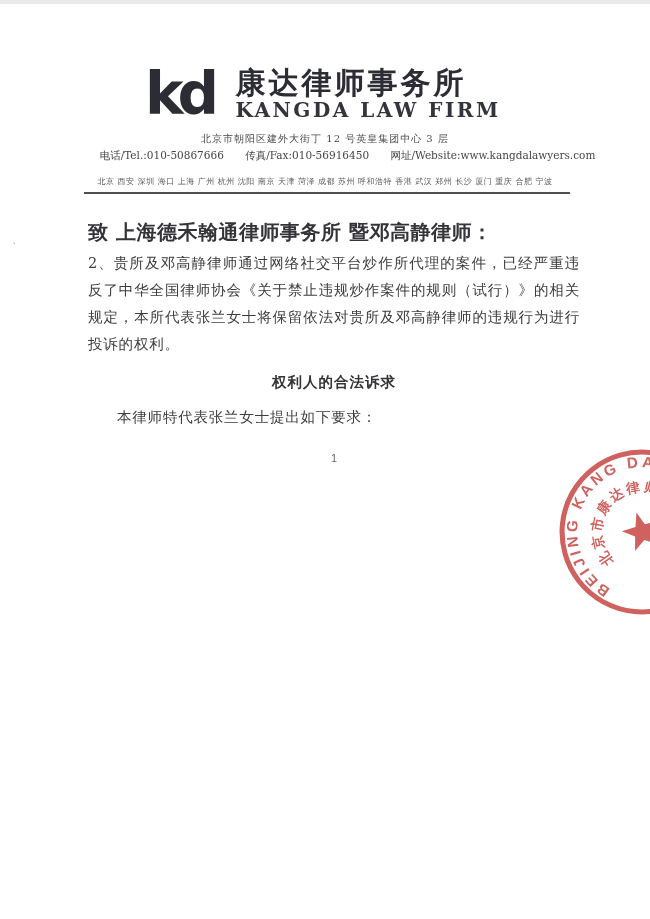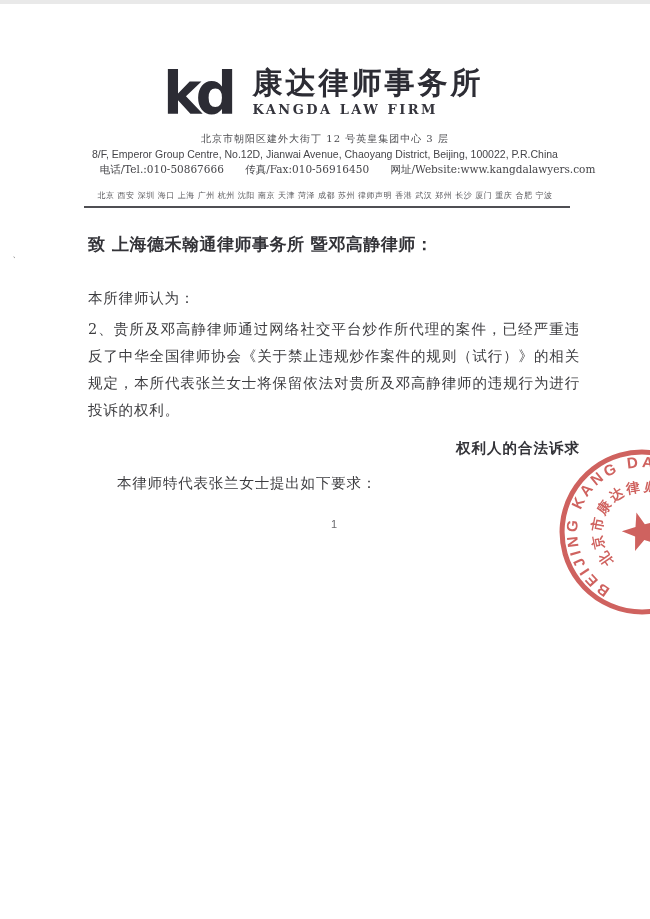--- a/index.html
+++ b/index.html
@@ -20,21 +20,21 @@
     display: flex; align-items: center; justify-content: center;
     gap: 14px; height: 66px;
   }
   .logo-mark { width: 72px; height: 62px; display: inline-block; }
   .brand-names { text-align: left; color: #2c2c34; }
   .firm-cn {
     font-size: 30px; font-weight: bold; letter-spacing: 3px;
     line-height: 34px;
   }
   .firm-en {
-    font-size: 13px; font-weight: bold; letter-spacing: 2.5px;
+    font-size: 20px; font-weight: bold; letter-spacing: 2.5px;
     line-height: 20px; color: #34343c;
   }
   .addr-cn { margin-top: 6px; font-size: 10px; letter-spacing: 1px; color: #4a4a4e; }
   .addr-en { margin-top: 2px; font-size: 10.5px; font-family: "Liberation Sans", sans-serif; color: #454549; }
   .contact-line { margin-top: 3px; font-size: 10.5px; color: #454549; padding-left: 45px; }
   .contact-line span { margin: 0 9px; }
   .cities {
     margin: 13px 42px 0 42px;
     font-size: 8px; color: #5a5a5e; letter-spacing: 0.5px;
     white-space: nowrap; overflow: hidden;
@@ -46,35 +46,35 @@
   
   .letter-body { position: relative; padding: 0 70px 0 88px; }
   .doc-title {
     margin-top: 11px;
     text-align: center; font-size: 21px; font-weight: bold;
     letter-spacing: 5px; color: #2f2f33;
   }
   .stray-mark { position: absolute; left: 12px; top: 14px; font-size: 10px; color: #8a8a8a; }
   .salutation {
     margin-top: 25px;
-    font-weight: bold; font-size: 17px; letter-spacing: 0.5px;
+    font-weight: bold; font-size: 20px; letter-spacing: 0.5px;
     color: #333338;
   }
   p.body-para {
     font-size: 14.5px; line-height: 27px; letter-spacing: 0.8px;
     text-align: justify; color: #3d3d40;
   }
   .indent2 { text-indent: 2em; }
   .mt-p1 { margin-top: 17px; }
   .mt-p2 { margin-top: 4px; }
   .mt-opinion { margin-top: 29px; }
   .mt-point2 { margin-top: 4px; }
   .claims-heading {
     margin-top: 15px;
-    text-align: right; font-size: 14.5px; font-weight: bold;
+    text-align: center; font-size: 14.5px; font-weight: bold;
     letter-spacing: 1px; color: #333338;
   }
   .mt-claims-intro { margin-top: 12px; }
   .page-number {
     margin-top: 21px; text-align: center;
     font-size: 11px; color: #6a6a6e;
     font-family: "Liberation Sans", sans-serif;
   }
   
   .seal {
@@ -96,37 +96,35 @@
         <svg viewBox="0 0 72 62" width="72" height="62" aria-hidden="true">
           <text x="-4" y="52" font-family="DejaVu Sans, sans-serif" font-weight="bold" font-size="58" letter-spacing="-6" fill="#2c2c34">kd</text>
         </svg>
       </span>
       <div class="brand-names">
         <div class="firm-cn">康达律师事务所</div>
         <div class="firm-en">KANGDA LAW FIRM</div>
       </div>
     </div>
     <div class="addr-cn">北京市朝阳区建外大街丁 12 号英皇集团中心 3 层</div>
-    <div class="addr-en">8/F, Emperor Group Centre, No.12D, Jianwai Avenue, Chaoyang District, Beijing, 100022, P.R.China</div>
     <div class="contact-line">
       <span>电话/Tel.:010-50867666</span>
       <span>传真/Fax:010-56916450</span>
       <span>网址/Website:www.kangdalawyers.com</span>
     </div>
-    <div class="cities">北京 西安 深圳 海口 上海 广州 杭州 沈阳 南京 天津 菏泽 成都 苏州 律师声明 香港 武汉 郑州 长沙 厦门 重庆 合肥 宁波</div>
+    <div class="cities">北京 西安 深圳 海口 上海 广州 杭州 沈阳 南京 天津 菏泽 成都 苏州 呼和浩特 香港 武汉 郑州 长沙 厦门 重庆 合肥 宁波</div>
     <div class="head-rule"></div>
   </header>
 
   <main class="letter-body">
     <span class="stray-mark">、</span>
 
     <p class="salutation">致 上海德禾翰通律师事务所 暨邓高静律师：</p>
 
 
-    <p class="body-para mt-opinion">本所律师认为：</p>
     <p class="body-para mt-point2">2、贵所及邓高静律师通过网络社交平台炒作所代理的案件，已经严重违反了中华全国律师协会《关于禁止违规炒作案件的规则（试行）》的相关规定，本所代表张兰女士将保留依法对贵所及邓高静律师的违规行为进行投诉的权利。</p>
 
     <h2 class="claims-heading">权利人的合法诉求</h2>
     <p class="body-para indent2 mt-claims-intro">本律师特代表张兰女士提出如下要求：</p>
 
     <div class="page-number">1</div>
   </main>
 
   <div class="seal">
     <svg viewBox="0 0 170 170" width="172" height="172" aria-hidden="true">

